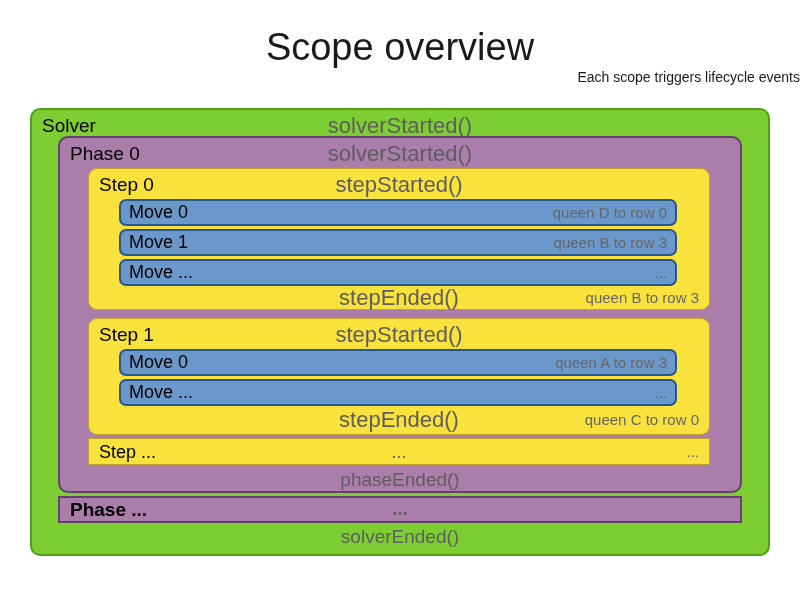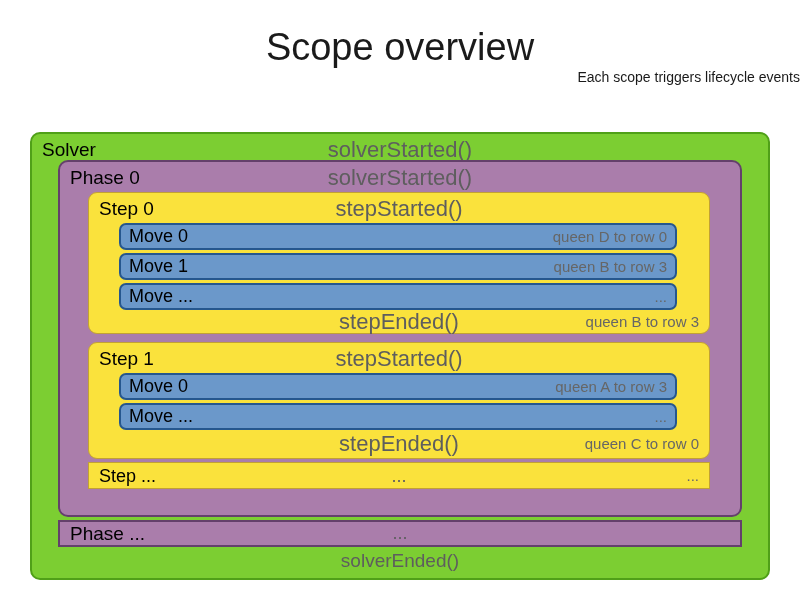--- a/index.html
+++ b/index.html
@@ -11,21 +11,21 @@
   .page-title {
     position:absolute; top:26px; left:0; right:0; text-align:center;
     font-size:38px; color:#1a1a1a; font-weight:400;
   }
   .page-subtitle {
     position:absolute; top:69px; left:0; right:0; text-align:right;
     font-size:14px; color:#1a1a1a;
   }
   .box { position:absolute; border-radius:10px; }
   .solver-box {
-    left:30px; top:132px; width:740px; height:448px;
+    left:30px; top:108px; width:740px; height:448px;
     background:var(--solver-green,#7CCE32); border:2px solid var(--solver-border,#50A018);
   }
   .phase-box {
     left:26px; top:26px; width:684px; height:357px;
     background:var(--phase-purple,#AA7DAB); border:2px solid var(--phase-border,#64406B);
   }
   .step-box {
     left:28px; width:622px;
     background:var(--step-yellow,#FAE23C); border:1px solid var(--step-border,#C2A134);
     border-radius:9px;
@@ -130,24 +130,25 @@
       </div>
 
       <div class="strip step-strip">
         <div class="hdr-row" style="top:0;">
           <span class="box-label" style="font-size:18px;">Step ...</span>
           <span class="event-center" style="font-size:18px;">...</span>
           <span class="detail-right" style="top:0; line-height:26px;">...</span>
         </div>
       </div>
 
+      <div class="footer-event" style="top:331px;">phaseEnded()</div>
     </div>
 
     <div class="strip phase-strip">
-      <div class="hdr-row" style="top:0; height:23px; line-height:23px;">
+      <div class="hdr-row" style="top:0; height:23px; line-height:23px;font-weight:bold;">
         <span class="box-label">Phase ...</span>
         <span class="event-center" style="font-size:18px;">...</span>
       </div>
     </div>
 
     <div class="footer-event" style="top:416px;">solverEnded()</div>
   </div>
 
 </div>
 

